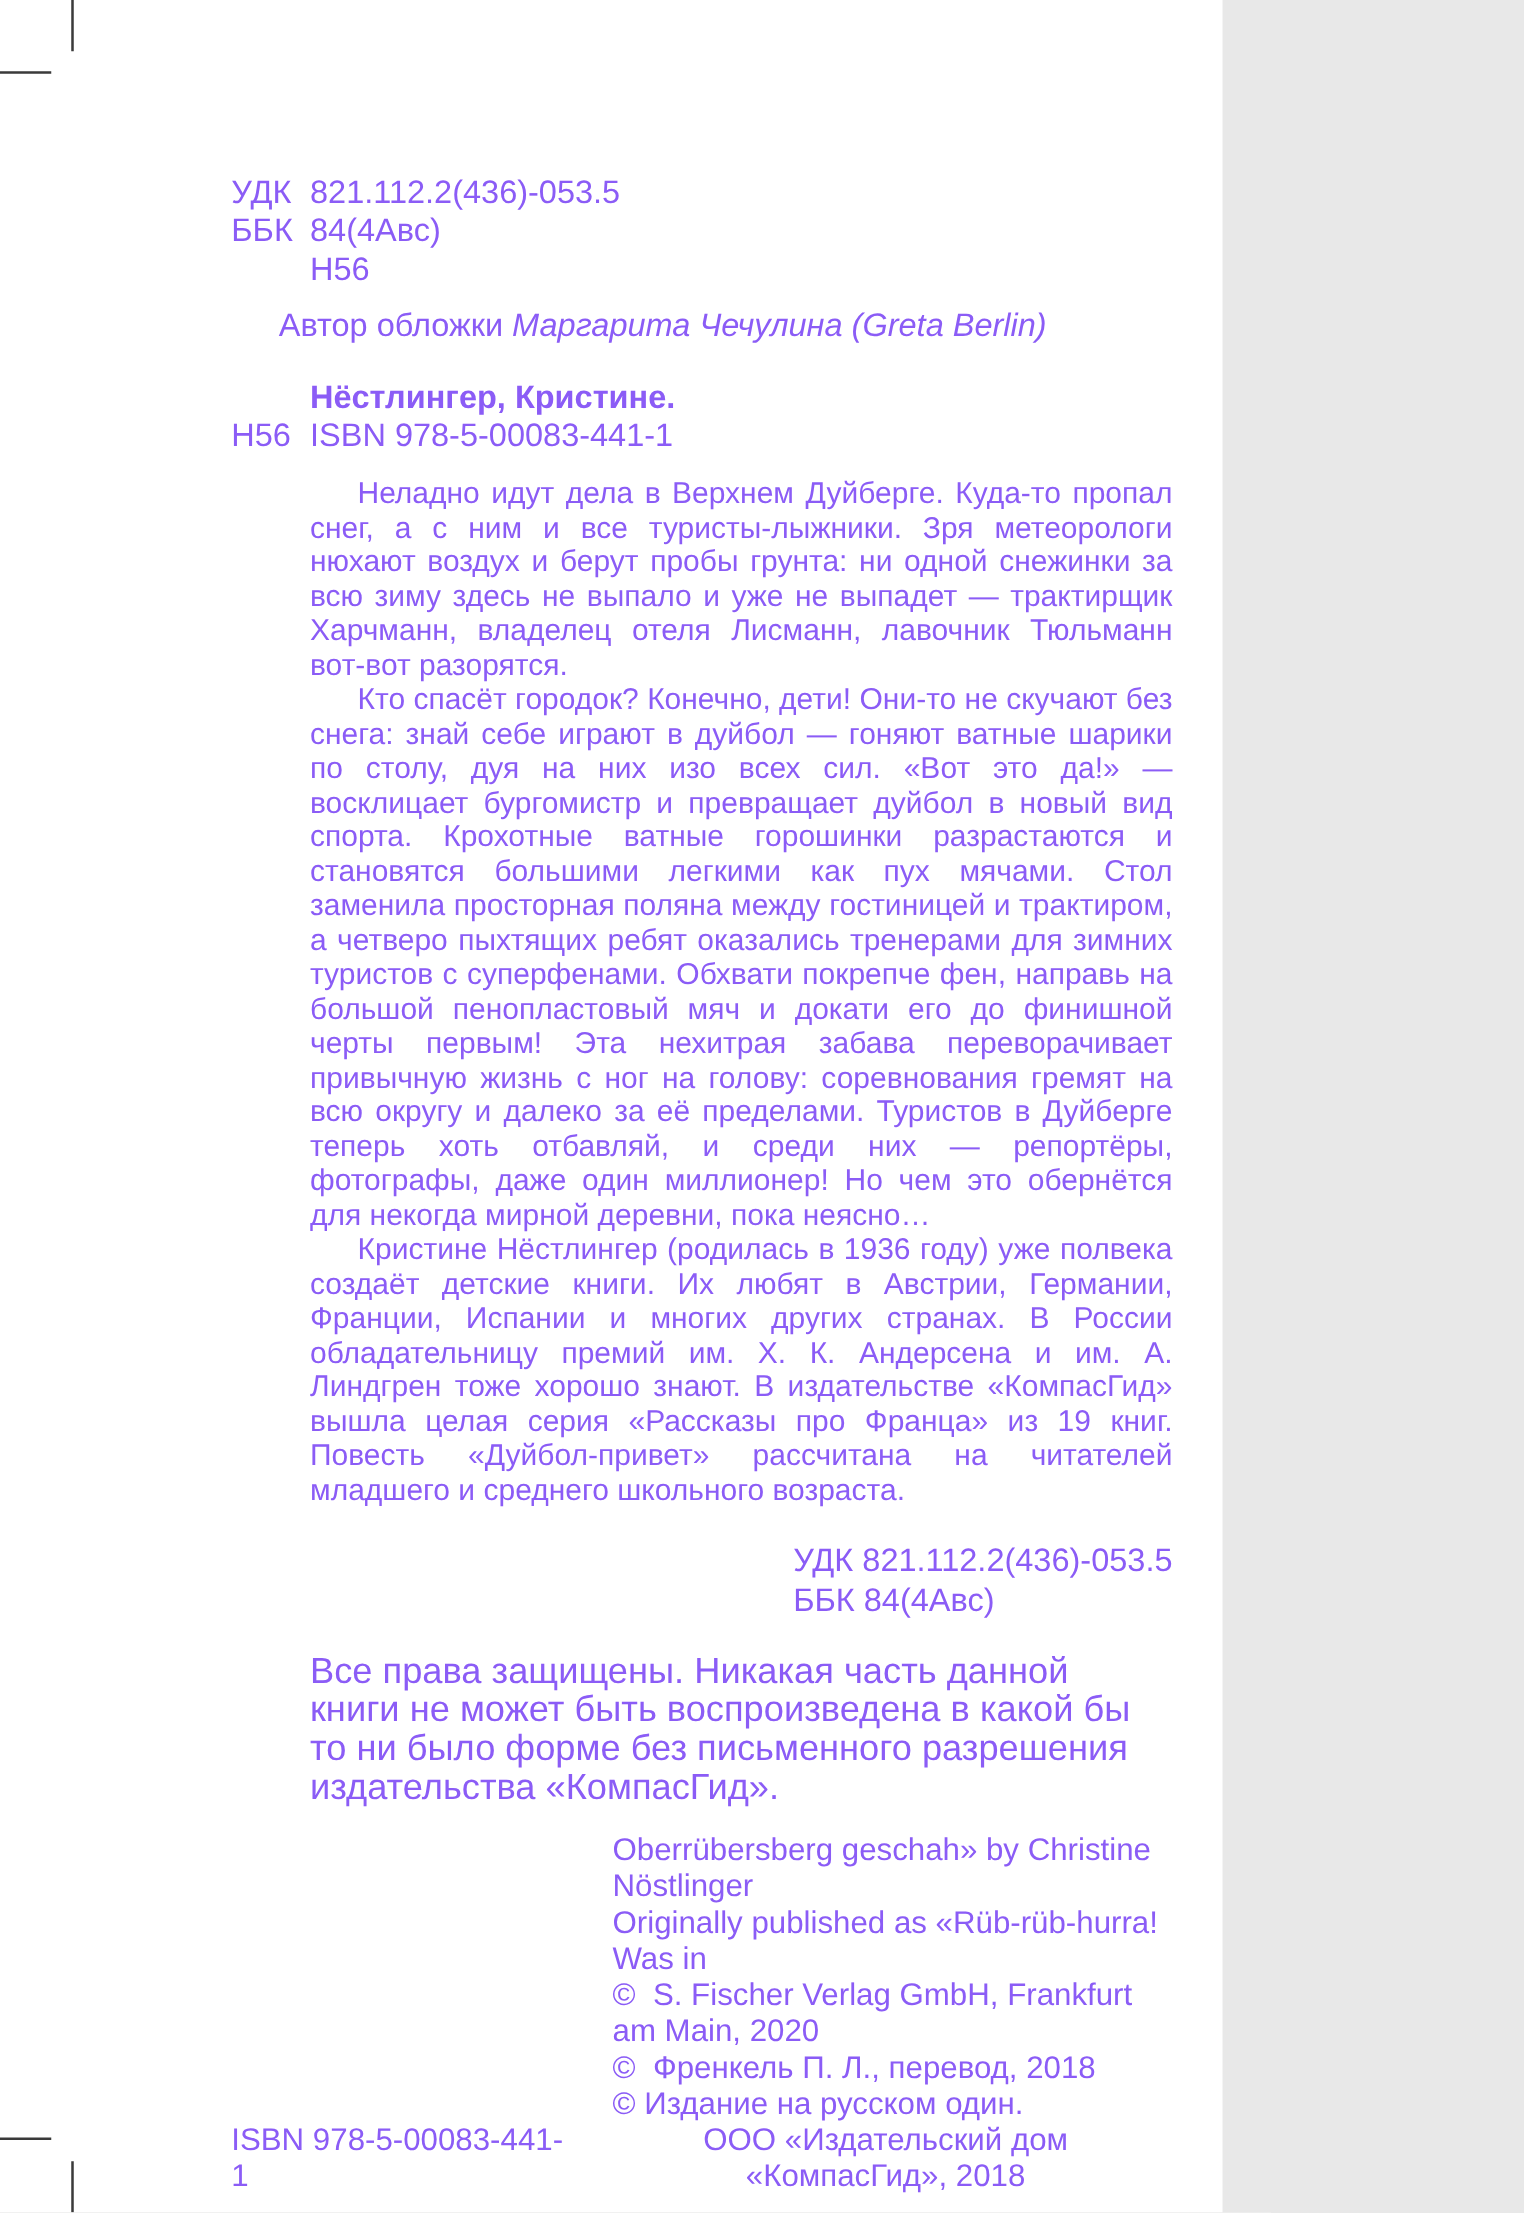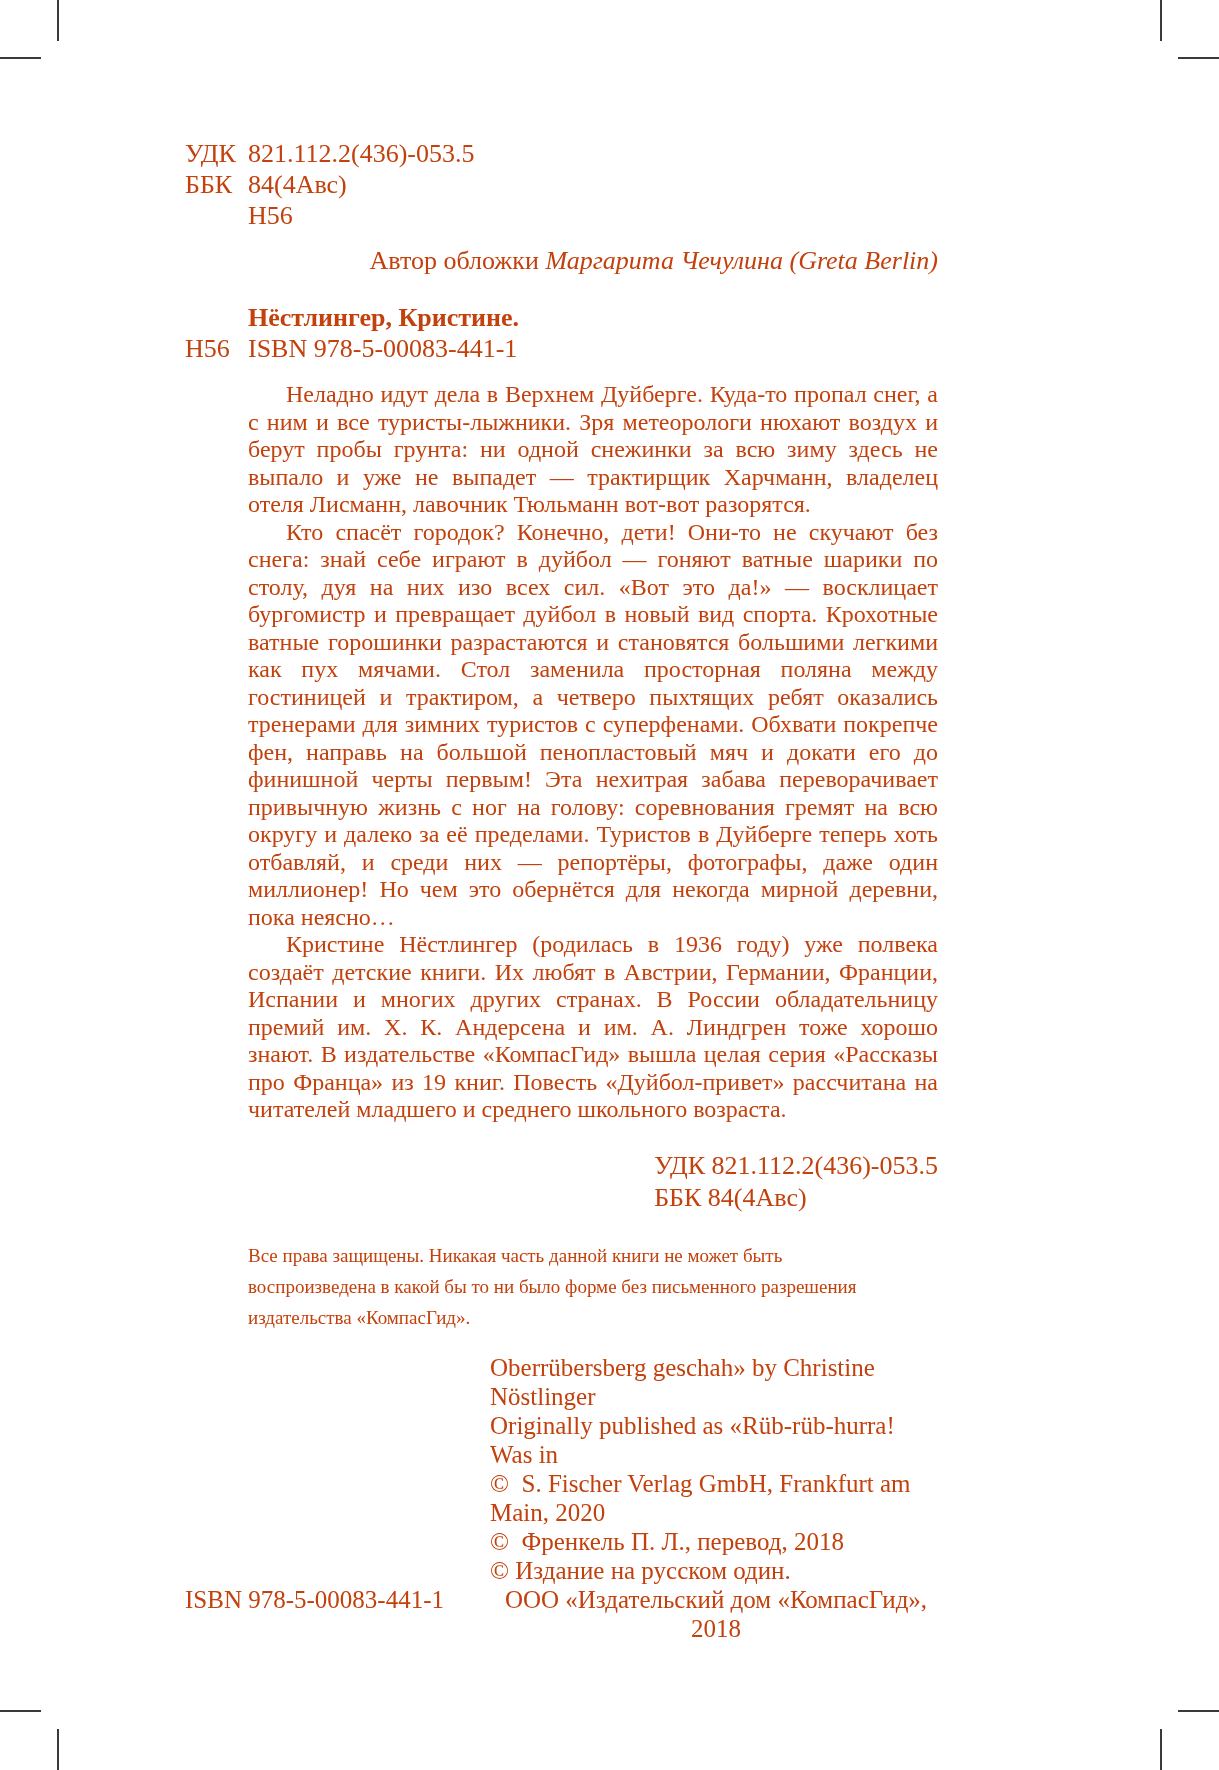--- a/index.html
+++ b/index.html
@@ -1,40 +1,40 @@
 <!DOCTYPE html>
 <html><head>
 <meta charset="utf-8">
 <style>
   html,body{margin:0;padding:0;background:#e8e8e8;}
   .page{
     position:relative;
-    width:1219px;height:1770px;
+    width:978px;height:1770px;
     background:#ffffff;
-    font-family:Liberation Serif, serif;
-    color:#c2410c;
+    font-family:Liberation Sans, sans-serif;
+    color:#8b5cf6;
     box-sizing:border-box;
     overflow:hidden;
   }
   .content{
     position:absolute;
     left:185px;top:138px;
     width:753px;
   }
   
   .mark{position:absolute;background:#3a3a3a;}
   .mark.v{width:2px;height:41px;}
   .mark.h{height:2px;width:41px;}
 
   
   .head-block{font-size:26px;line-height:31px;}
   .head-row .lbl{display:inline-block;width:63px;}
   .cover-credit{
     margin:14px 0 16px 38px;
-    font-size:26px;line-height:31px;text-align:right;
+    font-size:26px;line-height:31px;
   }
   .cover-credit .name{font-style:italic;}
 
   
   .entry{margin-top:26px;}
   .entry-author{font-weight:bold;font-size:26px;line-height:31px;margin-left:63px;}
   .entry-body{position:relative;margin-left:63px;width:690px;}
   .entry-code{position:absolute;left:-63px;top:0;font-size:26px;line-height:31px;}
   .entry-desc{
     margin:0;font-size:26px;line-height:31px;
@@ -49,21 +49,21 @@
     text-align:justify;text-indent:38px;
   }
 
   
   .class-footer{margin-top:26px;width:753px;text-align:right;}
   .class-footer .inner{display:inline-block;text-align:left;font-size:26px;line-height:32px;}
 
   
   .rights{
     margin:26px 0 0 63px;width:660px;
-    font-size:19px;line-height:31px;
+    font-size:29px;line-height:31px;
   }
 
   
   .imprint{margin:20px 0 0 305px;font-size:25px;line-height:29px;}
   .imprint div{white-space:pre-wrap;}
   .imprint-bottom{display:flex;margin-top:0;font-size:25px;line-height:29px;}
   .imprint-bottom .isbn{width:305px;white-space:pre-wrap;}
   .imprint-bottom .pub{padding-left:26px;white-space:pre-wrap;text-align:center;}
 </style>
 </head>

